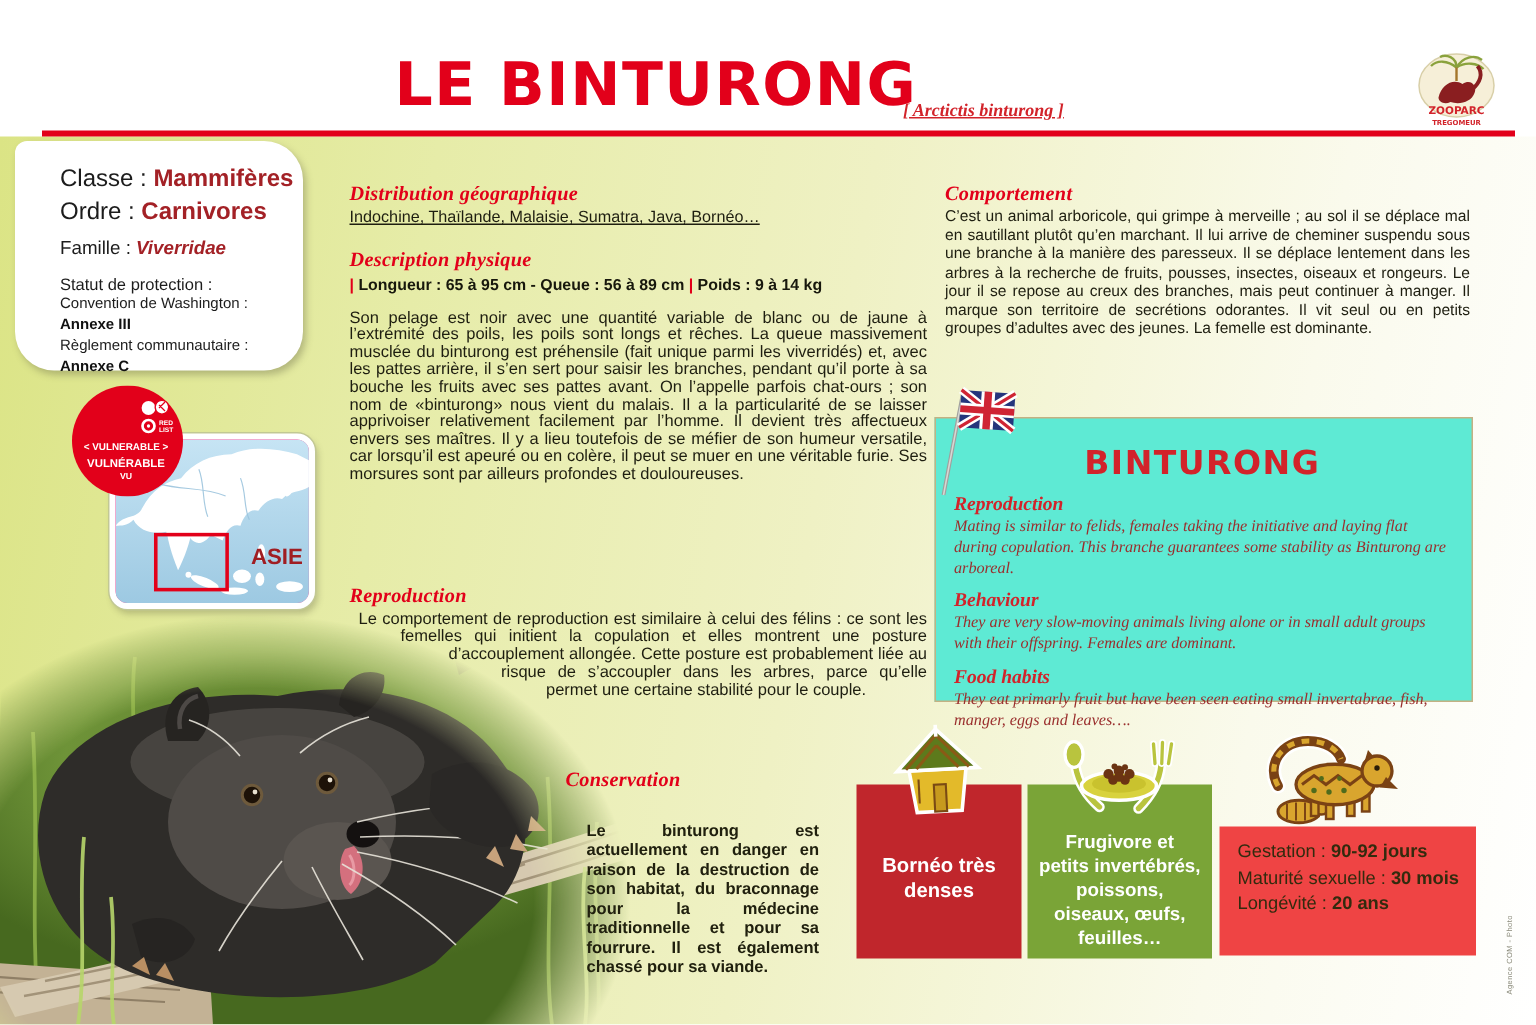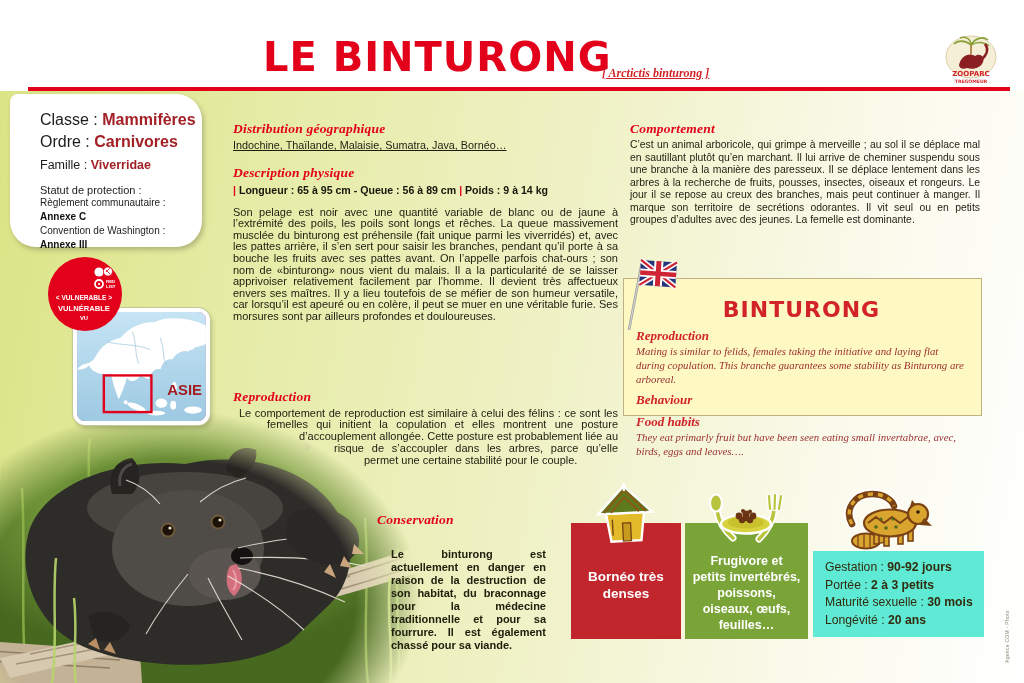--- a/index.html
+++ b/index.html
@@ -17,28 +17,28 @@
   .red-line{left:28px;top:87px;width:982px;height:3.5px;background:#e2001a;}
   .logo{left:944px;top:34px;width:54px;height:52px;}
   .logo text{font-family:"DejaVu Sans",sans-serif;font-weight:bold;}
   
   .tax-card{left:10px;top:94px;width:192px;height:153px;background:#fff;
     border-radius:8px 26px 26px 26px;box-shadow:2px 3px 5px rgba(90,90,60,.35);
     box-sizing:border-box;padding:15px 4px 0 30px;}
   .tax-row1{font-size:16px;line-height:22px;color:#1c1c1c;}
   .tax-row1 b{color:#a32126;}
   .tax-row3{font-size:12.5px;line-height:18px;margin-top:3px;color:#1c1c1c;}
-  .tax-row3 b{color:#a32126;}
+  .tax-row3 b{color:#a32126;font-style:italic;}
   .prot-title{font-size:11px;margin-top:10px;color:#1c1c1c;}
   .prot-row{font-size:10px;line-height:14px;color:#1c1c1c;}
   .prot-row b{color:#111;}
   
   .badge{left:48px;top:257px;width:74px;height:74px;z-index:6;}
   .badge text{fill:#fff;font-family:"Liberation Sans",sans-serif;font-weight:bold;}
-  .map-card{left:73px;top:308px;width:137px;height:117px;border-radius:12px;
+  .map-card{left:73px;top:289px;width:137px;height:117px;border-radius:12px;
     border:4px solid #ffffff;box-shadow:0 0 0 1px #c2c894,2px 3px 4px rgba(90,90,60,.3);
     box-sizing:border-box;overflow:hidden;background:#ec4899;z-index:5;}
   
   .col-mid{left:233px;top:121px;width:385px;z-index:4;}
   .sec-h{font-family:"Liberation Serif",serif;font-style:italic;font-weight:bold;
     font-size:13.5px;line-height:16px;color:#e2001a;letter-spacing:.2px;margin:0;}
   .p-dist{font-size:10.8px;line-height:13px;margin:2px 0 0;min-height:13px;text-decoration:underline;}
   .h-desc{margin-top:13px;}
   .p-stats{margin-top:3px;font-size:10.6px;font-weight:bold;line-height:12px;color:#17170c;}
   .pipe{color:#e2001a;font-weight:bold;}
@@ -46,36 +46,36 @@
   .h-repro{margin-top:10px;}
   .p-repro{margin:3px 0 0;font-size:11px;line-height:11.8px;text-align:justify;min-height:72px;}
   .stair{float:left;clear:left;margin-right:6px;}
   .h-cons{margin-top:32px;}
   .p-cons{margin:20px 72px 0 0;font-size:11px;line-height:13.1px;font-weight:bold;
     text-align:justify;color:#20200e;}
   
   .col-right{left:630px;top:121px;width:350px;z-index:4;}
   .p-comp{margin:2px 0 0;font-size:10.4px;line-height:12.5px;text-align:justify;}
   .flag{left:622px;top:255px;width:58px;height:78px;z-index:6;}
-  .en-box{left:623px;top:278px;width:359px;height:138px;background:#fef9c3;
+  .en-box{left:623px;top:278px;width:359px;height:190px;background:#5eead4;
     border:1px solid #c3b183;box-sizing:border-box;padding:4px 14px 0 12px;z-index:5;}
   .en-title{text-align:center;font-family:"DejaVu Sans",sans-serif;font-weight:bold;
     font-size:22px;letter-spacing:1px;color:#d2232a;margin:14px 0 0;}
   .en-h{font-family:"Liberation Serif",serif;font-style:italic;font-weight:bold;
     font-size:13px;color:#d2232a;margin:6px 0 1px;}
   .en-p{font-family:"Liberation Serif",serif;font-style:italic;font-size:10.8px;
     line-height:13.8px;color:#9a2f2e;margin:0;}
   
   .box-red{left:571px;top:523px;width:110px;height:116px;background:#c0262c;z-index:4;}
   .box-red p{margin:45px 4px 0;color:#fff;font-weight:bold;font-size:13.5px;
     line-height:17px;text-align:center;}
   .box-green{left:685px;top:523px;width:123px;height:116px;background:#7aa437;z-index:4;}
   .box-green p{margin:30px 0 16px;padding:0 7px;color:#fff;font-weight:bold;font-size:12.5px;
     line-height:16px;text-align:center;}
-  .box-yellow{left:813px;top:551px;width:171px;height:86px;background:#5eead4;z-index:4;}
+  .box-yellow{left:813px;top:551px;width:171px;height:86px;background:#ef4444;z-index:4;}
   .box-yellow .lrow{padding-left:12px;font-size:12.2px;line-height:17.5px;color:#332b0e;}
   .box-yellow .lrow:first-child{padding-top:8px;}
   .icon-hut{left:592px;top:483px;width:66px;height:62px;z-index:5;}
   .icon-plate{left:703px;top:491px;width:86px;height:56px;z-index:5;}
   .icon-bint{left:836px;top:486px;width:96px;height:66px;z-index:5;}
   
   .photo{left:-30px;top:398px;width:500px;height:285px;z-index:2;}
   
   .credit{left:1004px;top:538px;height:125px;writing-mode:vertical-rl;
     transform:rotate(180deg);font-size:5px;color:#8a8a7a;letter-spacing:.3px;}
@@ -192,24 +192,24 @@
     <span>Classe : </span><b>Mammifères</b>
   </div>
   <div class="tax-row1">
     <span>Ordre : </span><b>Carnivores</b>
   </div>
   <div class="tax-row3">
     <span>Famille : </span><b>Viverridae</b>
   </div>
   <div class="prot-title">Statut de protection :</div>
   <div class="prot-row">
-    <span>Règlement communautaire : </span><b>Annexe C</b>
+    <span>Convention de Washington : </span><b>Annexe III</b>
   </div>
   <div class="prot-row">
-    <span>Convention de Washington : </span><b>Annexe III</b>
+    <span>Règlement communautaire : </span><b>Annexe C</b>
   </div>
 </div>
 
 <svg class="abs badge" viewBox="0 0 74 74">
   <circle cx="37" cy="37" r="37" fill="#e2001a"></circle>
   <g>
     <circle cx="51" cy="15" r="4.6" fill="#fff"></circle>
     <path d="M60 10 a4.5 4.5 0 1 1 -0.1 0 Z M58 13 l4 4 M62 11 l-4 4" fill="#fff" stroke="#e2001a" stroke-width=".8"></path>
     <circle cx="51" cy="27" r="4" fill="none" stroke="#fff" stroke-width="1.8"></circle>
     <circle cx="51" cy="27" r="1.1" fill="#fff"></circle>
@@ -296,33 +296,33 @@
     <path d="M37 5 V30" stroke="#cf2434" stroke-width="5"></path>
       <path d="M19 17.5 H55" stroke="#cf2434" stroke-width="4.5"></path>
   </g>
 </svg>
 
 <div class="abs en-box">
   <div class="en-title">BINTURONG</div>
   <div class="en-h">Reproduction</div>
   <p class="en-p">Mating is similar to felids, females taking the initiative and laying flat during copulation. This branche guarantees some stability as Binturong are arboreal.</p>
   <div class="en-h">Behaviour</div>
+  <p class="en-p">They are very slow-moving animals living alone or in small adult groups with their offspring. Females are dominant.</p>
   <div class="en-h">Food habits</div>
-  <p class="en-p">They eat primarly fruit but have been seen eating small invertabrae, avec, birds, eggs and leaves….</p>
+  <p class="en-p">They eat primarly fruit but have been seen eating small invertabrae, fish, manger, eggs and leaves….</p>
 </div>
 
 <div class="abs box-red">
   <p>Bornéo très denses</p>
 </div>
 <div class="abs box-green">
   <p>Frugivore et petits invertébrés, poissons, oiseaux, œufs, feuilles…</p>
 </div>
 <div class="abs box-yellow">
   <div class="lrow"><span>Gestation : </span><b>90-92 jours</b></div>
-  <div class="lrow"><span>Portée : </span><b>2 à 3 petits</b></div>
   <div class="lrow"><span>Maturité sexuelle : </span><b>30 mois</b></div>
   <div class="lrow"><span>Longévité : </span><b>20 ans</b></div>
 </div>
 
 <svg class="abs icon-hut" viewBox="0 0 66 62">
   <g transform="rotate(-3 33 30)">
     <path d="M14 30 L52 30 L48 58 L18 58 Z" fill="#e3ba2a" stroke="#fff" stroke-width="2.4"></path>
     <rect x="30" y="40" width="8" height="18" fill="#c79a1e" stroke="#7a4a14" stroke-width="1.4"></rect>
     <path d="M20 36 L20 52" stroke="#7a4a14" stroke-width="1.4"></path>
     <path d="M33 3 L60 30 L6 30 Z" fill="#5d7a1c" stroke="#fff" stroke-width="2.4"></path>

